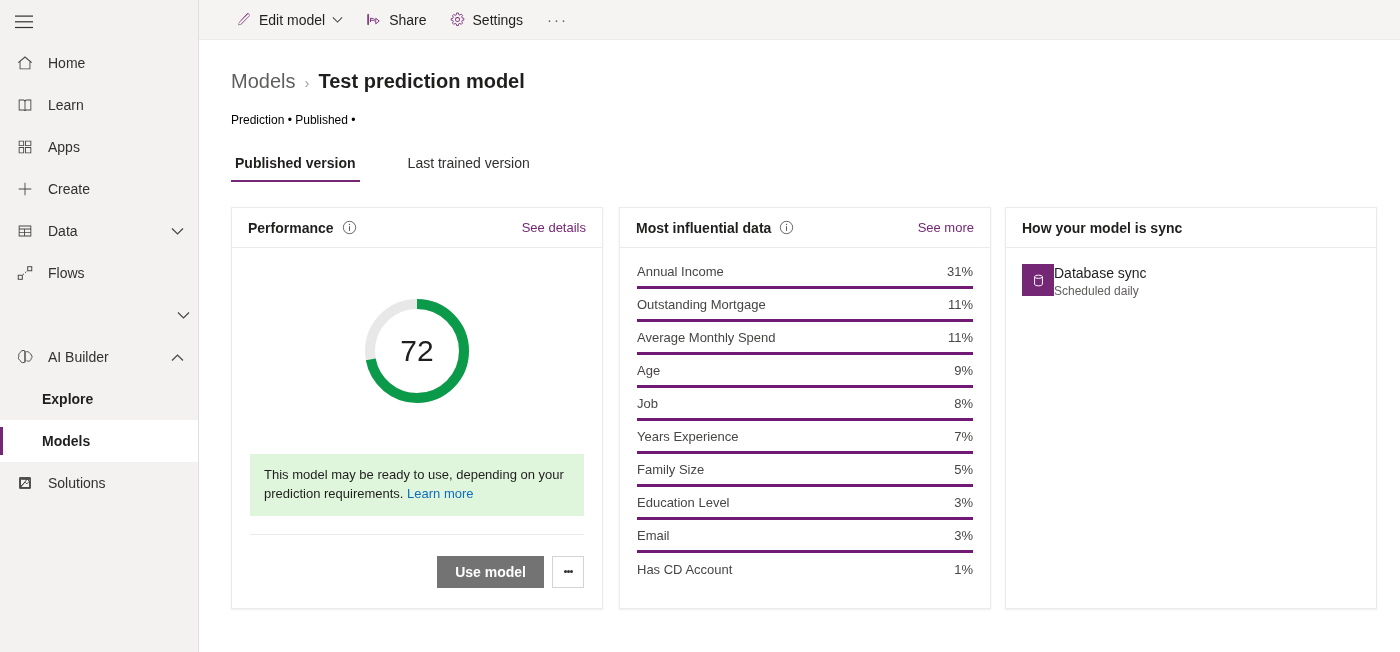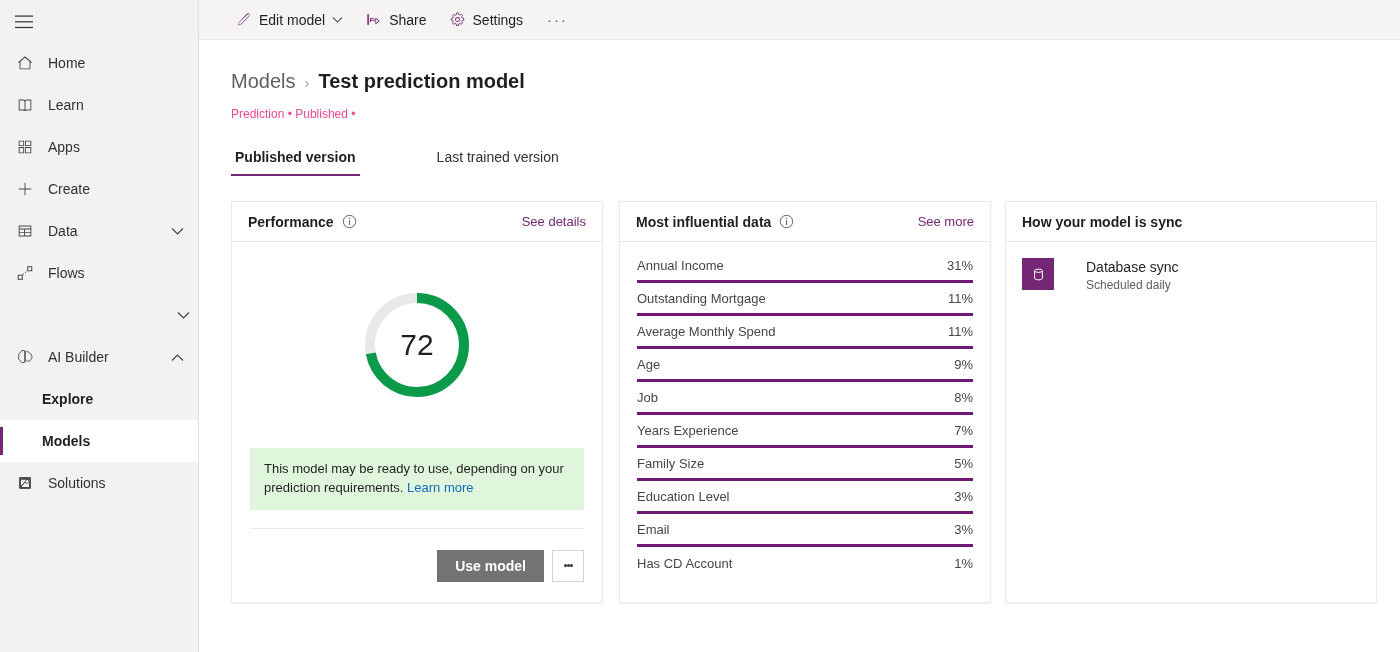--- a/index.html
+++ b/index.html
@@ -79,23 +79,23 @@
   .cmd .ci { display: inline-flex; align-items: center; margin-right: 7px; }
   .cmd .cdown { margin-left: 7px; display: inline-flex; align-items: center; }
   .cmd.ellipsis { letter-spacing: 2px; font-size: 15px; color: #605e5c; padding: 0 10px; }
 
   .content { flex: 1 1 auto; padding-left: 32px; padding-top: 30px; overflow: hidden; }
 
   .breadcrumb { display: flex; align-items: baseline; font-size: 20px; }
   .bc-link { color: #605e5c; cursor: pointer; }
   .bc-sep { margin: 0 9px; color: #a19f9d; font-size: 15px; }
   .bc-current { color: #201f1e; font-weight: 600; }
-  .subtitle { margin-top: 14px; font-size: 12px; color: #ec4899; }
-
-  .tabs { display: flex; margin-top: 28px; gap: 29px; }
+  .subtitle { margin-top: 20px; font-size: 12px; color: #000000; }
+
+  .tabs { display: flex; margin-top: 28px; }
   .tab {
     font-size: 14px; color: #323130;
     padding: 0 4px 9px 4px;
     margin-right: 44px;
     cursor: pointer;
     border-bottom: 2px solid transparent;
   }
   .tab.active { font-weight: 700; color: #201f1e; border-bottom-color: #742774; }
 
   .cards { display: flex; margin-top: 25px; }
@@ -172,21 +172,21 @@
 
   
   .card-usage { width: 372px; height: 402px; margin-left: 14px; }
   .usage-body { padding: 16px 16px; }
   .usage-item { display: flex; align-items: flex-start; }
   .usage-icon {
     width: 32px; height: 32px; background: #742774;
     display: flex; align-items: center; justify-content: center;
     flex: 0 0 32px;
   }
-  .usage-text { margin-left: 32px; padding-top: 1px; }
+  .usage-text { margin-left: 0; padding-top: 1px; }
   .usage-name { font-size: 14px; color: #201f1e; }
   .usage-sub { font-size: 12px; color: #605e5c; margin-top: 3px; }
 </style>
 </head>
 <body>
 
 <div class="app">
 
   <nav class="sidebar">
 

